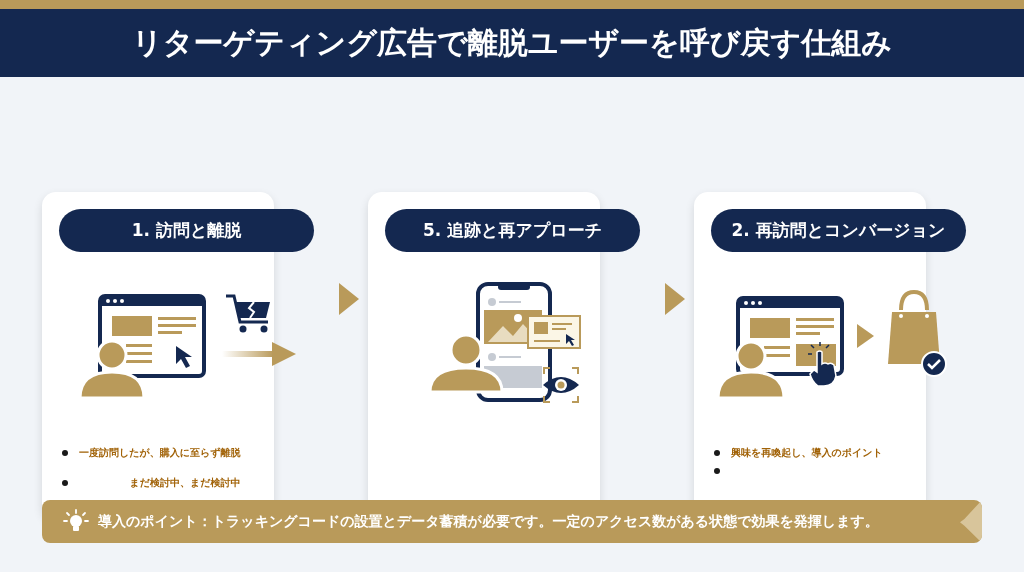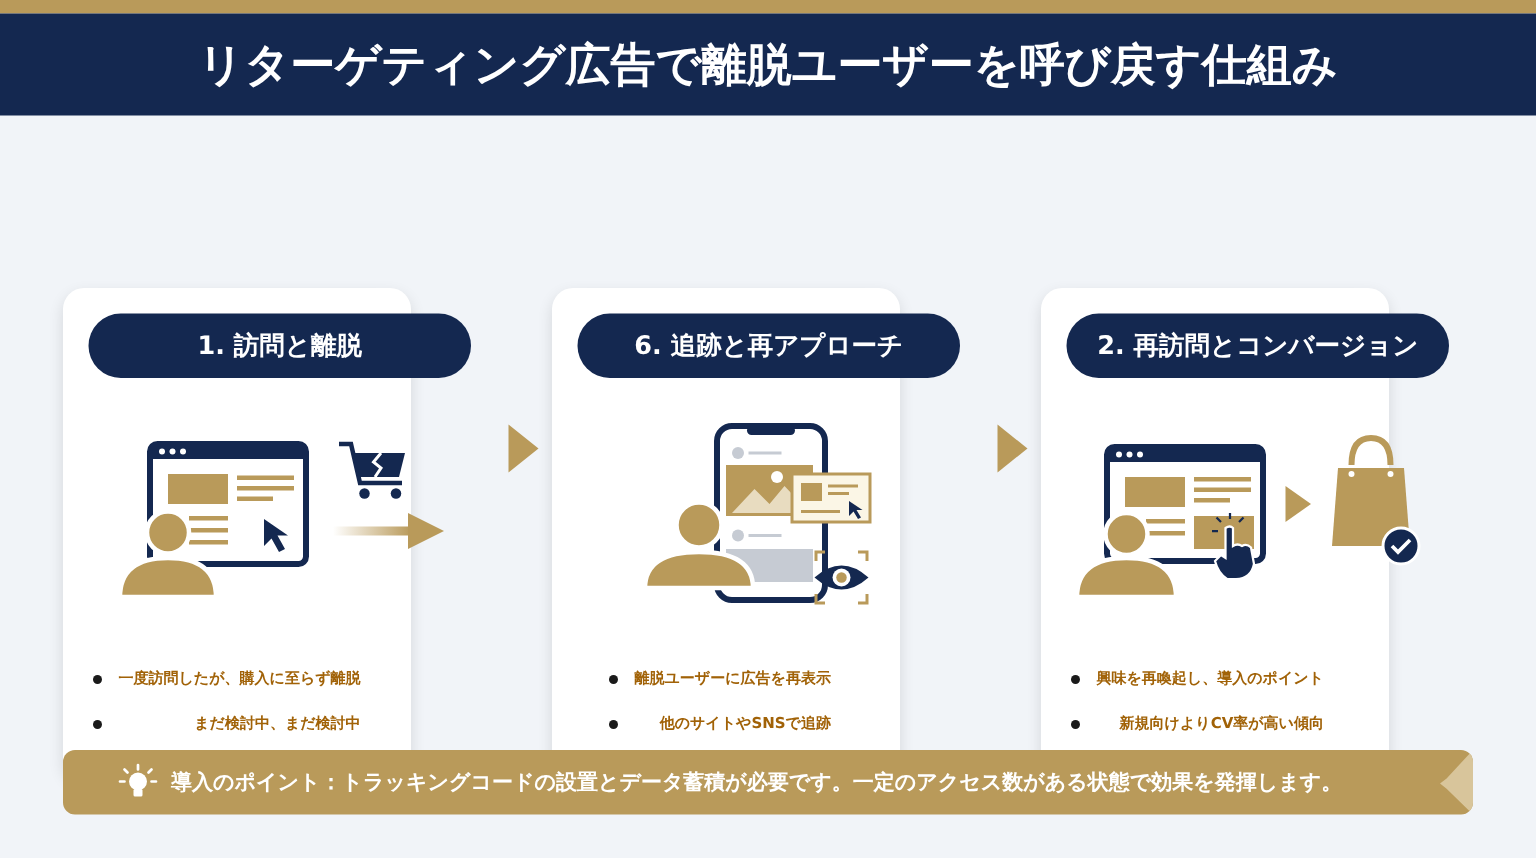--- a/index.html
+++ b/index.html
@@ -50,21 +50,21 @@
   .arrow {
     position: absolute; top: 283px; width: 0; height: 0;
     border-top: 16px solid transparent; border-bottom: 16px solid transparent;
     border-left: 20px solid #b99a5a;
   }
   .arrow.a1 { left: 339px; }
   .arrow.a2 { left: 665px; }
   .banner {
     position: absolute; left: 42px; top: 500px; width: 940px; height: 43px;
     background: #b99a5a; border-radius: 8px;
-    display: flex; align-items: center; padding-left: 36px;
+    display: flex; align-items: center; padding-left: 20px;
   }
   .banner .notch {
     position: absolute; right: 0; top: 0; width: 22px; height: 43px;
     background: #d8c59b;
     clip-path: polygon(100% 0, 100% 100%, 20% 60%, 0 52%, 20% 44%);
     border-radius: 0 8px 8px 0;
   }
   .banner .bulb { width: 28px; height: 28px; margin-right: 8px; flex: none; }
   .banner .text { color: #fff; font-size: 14px; font-weight: bold; white-space: nowrap; position: relative; z-index: 1; }
 </style>
@@ -121,21 +121,21 @@
     <li>
         <span class="dot"></span>
         <span>まだ検討中、まだ検討中</span>
       </li>
   </ul>
 </div>
 
 <div class="arrow a1"></div>
 
 <div class="card c2">
-  <div class="pill">6. 追跡と再アプローチ</div>
+  <div class="pill">5. 追跡と再アプローチ</div>
   <svg class="illus" viewBox="0 0 289 150">
 
     <rect x="110" y="12" width="72" height="116" rx="10" fill="#fff" stroke="#142850" stroke-width="4"></rect>
     <rect x="130" y="12" width="32" height="6" rx="3" fill="#142850"></rect>
     <circle cx="124" cy="30" r="4" fill="#c6cbd3"></circle>
     <rect x="131" y="29" width="22" height="2" fill="#c6cbd3"></rect>
     <rect x="116" y="38" width="58" height="34" fill="#b99a5a"></rect>
     <polygon points="120,70 135,54 145,64 155,52 172,70" fill="#e8dcc0"></polygon>
     <circle cx="150" cy="46" r="4" fill="#fff"></circle>
     <circle cx="124" cy="85" r="4" fill="#c6cbd3"></circle>
@@ -150,30 +150,20 @@
     <path d="M198 62 L198 72 L201 69 L204 74 L206 73 L203 68 L207 68 Z" fill="#142850"></path>
 
     <circle cx="98" cy="78" r="15" fill="#b99a5a" stroke="#fff" stroke-width="3"></circle>
     <path d="M62 120 Q62 96 98 96 Q134 96 134 120 Z" fill="#b99a5a" stroke="#fff" stroke-width="3"></path>
 
     <path d="M176 102 L176 96 L182 96 M204 96 L210 96 L210 102 M210 124 L210 130 L204 130 M182 130 L176 130 L176 124" fill="none" stroke="#b99a5a" stroke-width="2"></path>
     <path d="M175 113 Q193 97 211 113 Q193 129 175 113 Z" fill="#142850"></path>
     <circle cx="193" cy="113" r="6" fill="#fff"></circle>
     <circle cx="193" cy="113" r="3.5" fill="#b99a5a"></circle>
   </svg>
-  <ul class="bullets">
-    <li>
-        <span class="dot"></span>
-        <span>離脱ユーザーに広告を再表示</span>
-      </li>
-    <li>
-        <span class="dot"></span>
-        <span>他のサイトやSNSで追跡</span>
-      </li>
-  </ul>
 </div>
 
 <div class="arrow a2"></div>
 
 <div class="card c3">
   <div class="pill">2. 再訪問とコンバージョン</div>
   <svg class="illus" viewBox="0 0 289 150">
 
     <rect x="44" y="26" width="104" height="76" rx="5" fill="#fff" stroke="#142850" stroke-width="4"></rect>
     <rect x="44" y="26" width="104" height="10" fill="#142850"></rect>
@@ -204,21 +194,20 @@
     <circle cx="240" cy="92" r="12" fill="#142850" stroke="#fff" stroke-width="2"></circle>
     <path d="M234 92 L238 96 L246 88" fill="none" stroke="#fff" stroke-width="2.5"></path>
   </svg>
   <ul class="bullets">
     <li>
         <span class="dot"></span>
         <span>興味を再喚起し、導入のポイント</span>
       </li>
     <li>
         <span class="dot"></span>
-        <span>新規向けよりCV率が高い傾向</span>
       </li>
   </ul>
 </div>
 
 <div class="banner">
   <svg class="bulb" viewBox="0 0 28 28">
     <circle cx="14" cy="13" r="6" fill="#fff"></circle>
     <rect x="11" y="18" width="6" height="5" rx="1" fill="#fff"></rect>
     <path d="M14 2 L14 5 M5 5 L7 7 M23 5 L21 7 M2 13 L5 13 M26 13 L23 13" stroke="#fff" stroke-width="1.8" stroke-linecap="round"></path>
   </svg>

